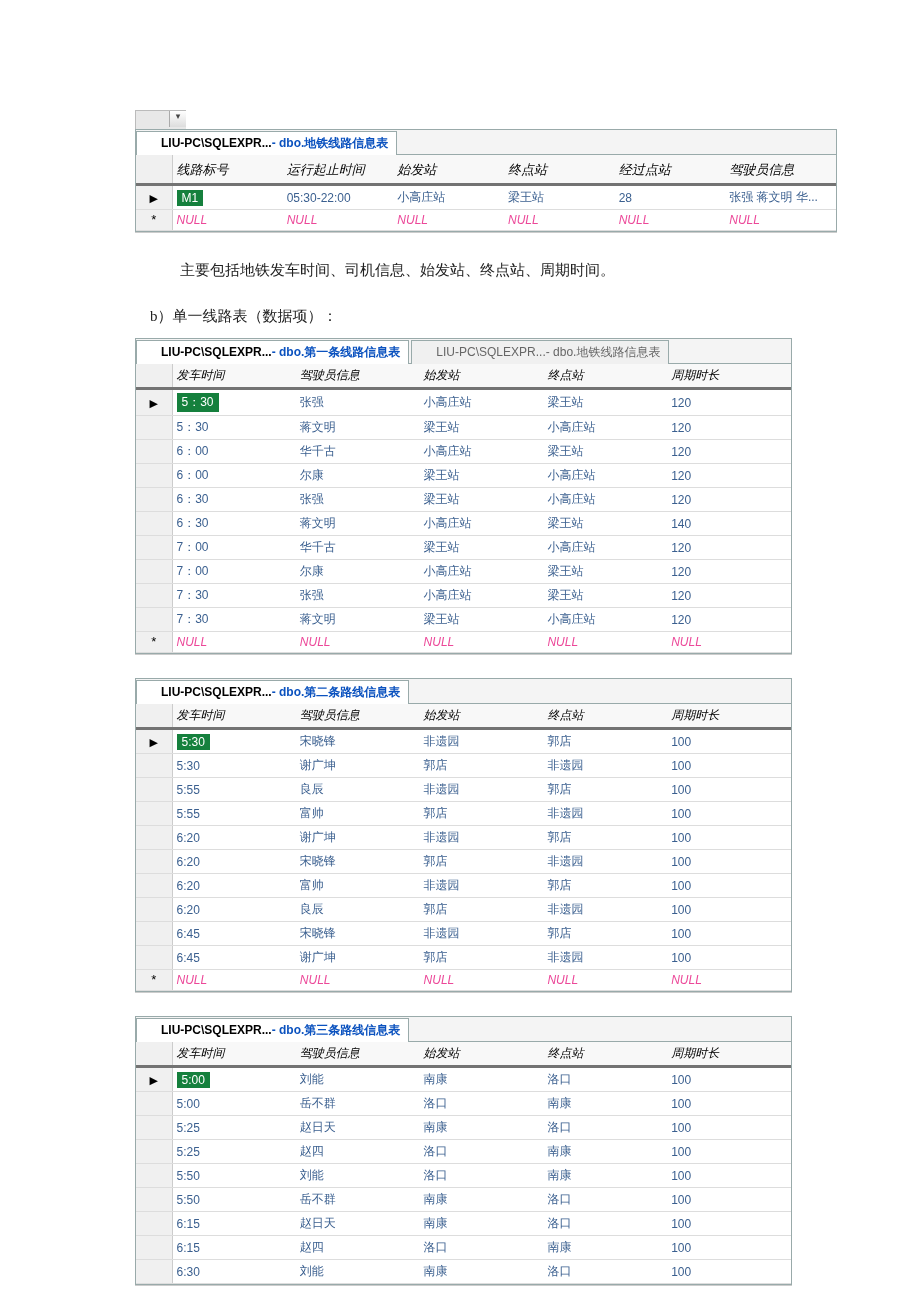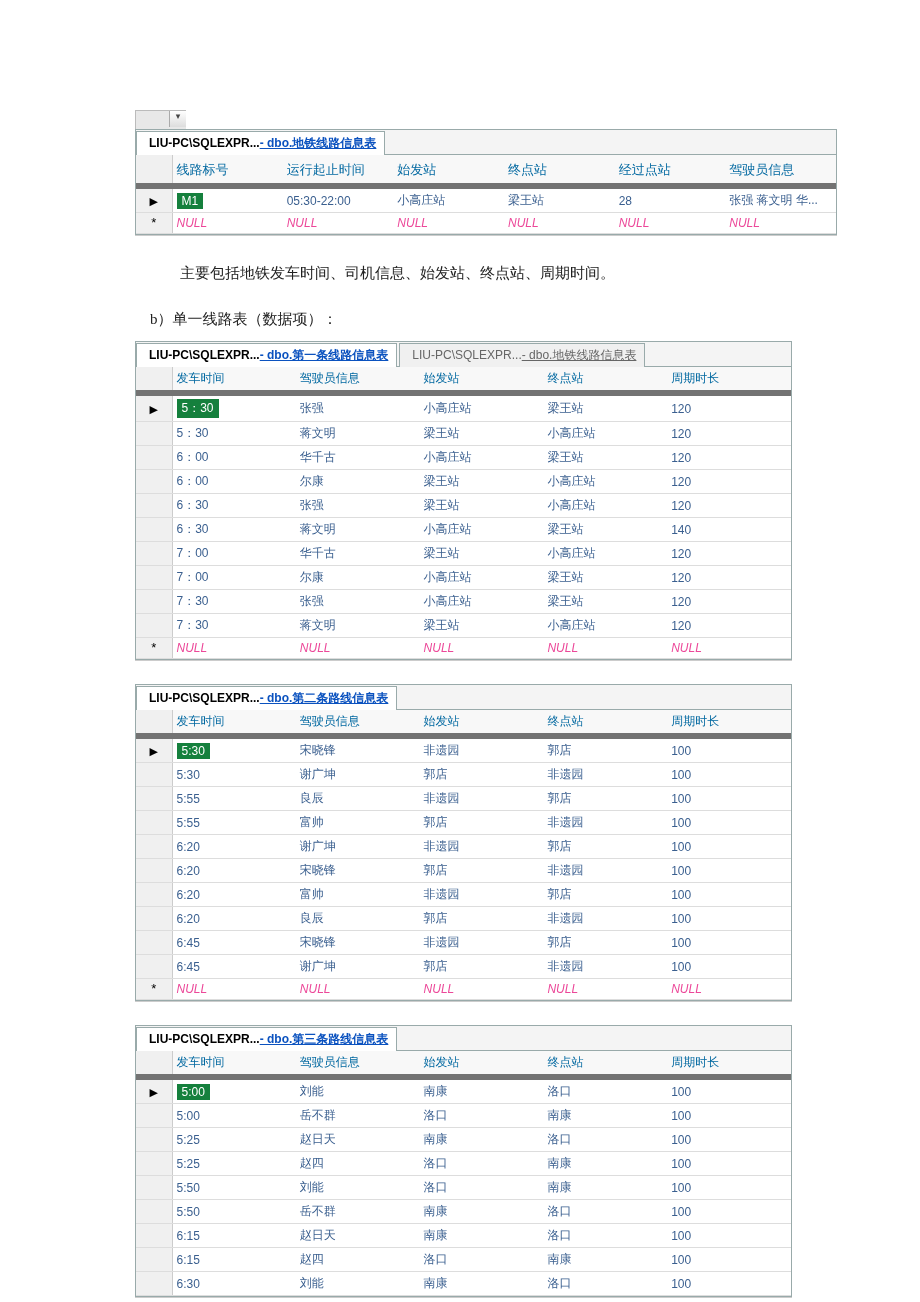--- a/index.html
+++ b/index.html
@@ -6,29 +6,29 @@
 .page{width:920px;margin:0;padding:0 0 40px 0;}
 .doc-text{font-size:15px;color:#222;margin:18px 0 8px 150px;line-height:28px;font-family:SimSun,serif;}
 .doc-text.indent{margin-left:180px;}
 .chrome-tiny{margin:110px 0 0 135px;height:18px;width:50px;background:#e8e8e8;border-top:1px solid #bbb;border-left:1px solid #bbb;position:relative;}
 .chrome-tiny .dd{position:absolute;right:0;top:0;width:16px;height:16px;border-left:1px solid #aaa;background:linear-gradient(#fff,#ddd);font-size:9px;text-align:center;color:#444;}
 
 .grid-frame{margin:0 0 24px 135px;width:655px;border:1px solid #9aa;box-shadow:0 1px 0 #ccc;}
 .grid-frame.wide{width:700px;}
 
 .tabbar{display:flex;background:#f4f4f4;border-bottom:1px solid #9aa;height:24px;align-items:flex-end;}
-.tab{padding:3px 8px 3px 12px;border:1px solid #9aa;border-bottom:none;background:#fff;margin-bottom:-1px;font-size:12px;display:flex;gap:0;align-items:baseline;}
+.tab{padding:3px 8px 3px 24px;border:1px solid #9aa;border-bottom:none;background:#fff;margin-bottom:-1px;font-size:12px;display:flex;gap:0;align-items:baseline;}
 .tab+.tab{margin-left:2px;}
 .tab.inactive{background:#f0f0f0;color:#555;}
 .tab .pre{color:#000;font-weight:700;}
-.tab .suf{color:#0b52bf;font-weight:700;text-decoration:underline;}
+.tab .suf{color:#0b52bf;font-weight:700;}
 .tab.inactive .pre,.tab.inactive .suf{font-weight:400;color:#666;}
 
 table.data{width:100%;border-collapse:collapse;table-layout:fixed;}
-table.data th{background:#f8f8f8;text-align:left;font-weight:400;color:#0369a1;padding:6px 4px 4px 4px;border-bottom:6px solid #737373;font-size:13px;}
+table.data th{background:#f8f8f8;text-align:left;font-weight:400;color:#000000;padding:6px 4px 4px 4px;border-bottom:3px solid #737373;font-size:13px;font-style:italic;}
 table.data td{padding:3px 4px;border-bottom:1px solid #ddd;color:#3a5f8f;font-size:12px;white-space:nowrap;overflow:hidden;}
 table.data .rh{width:30px;background:#f0f0f0;border-right:1px solid #ccc;text-align:center;padding:0;}
 .cell-selected{background:#15803d;color:#fff!important;padding:1px 5px;display:inline-block;}
 .null{font-style:italic;color:#ec4899;}
 .caret{color:#000;font-size:11px;}
 .star{color:#000;font-size:13px;line-height:1;}
 table.small th,table.small td{font-size:12px;padding:3px 4px;}
 </style>
 </head>
 <body>

